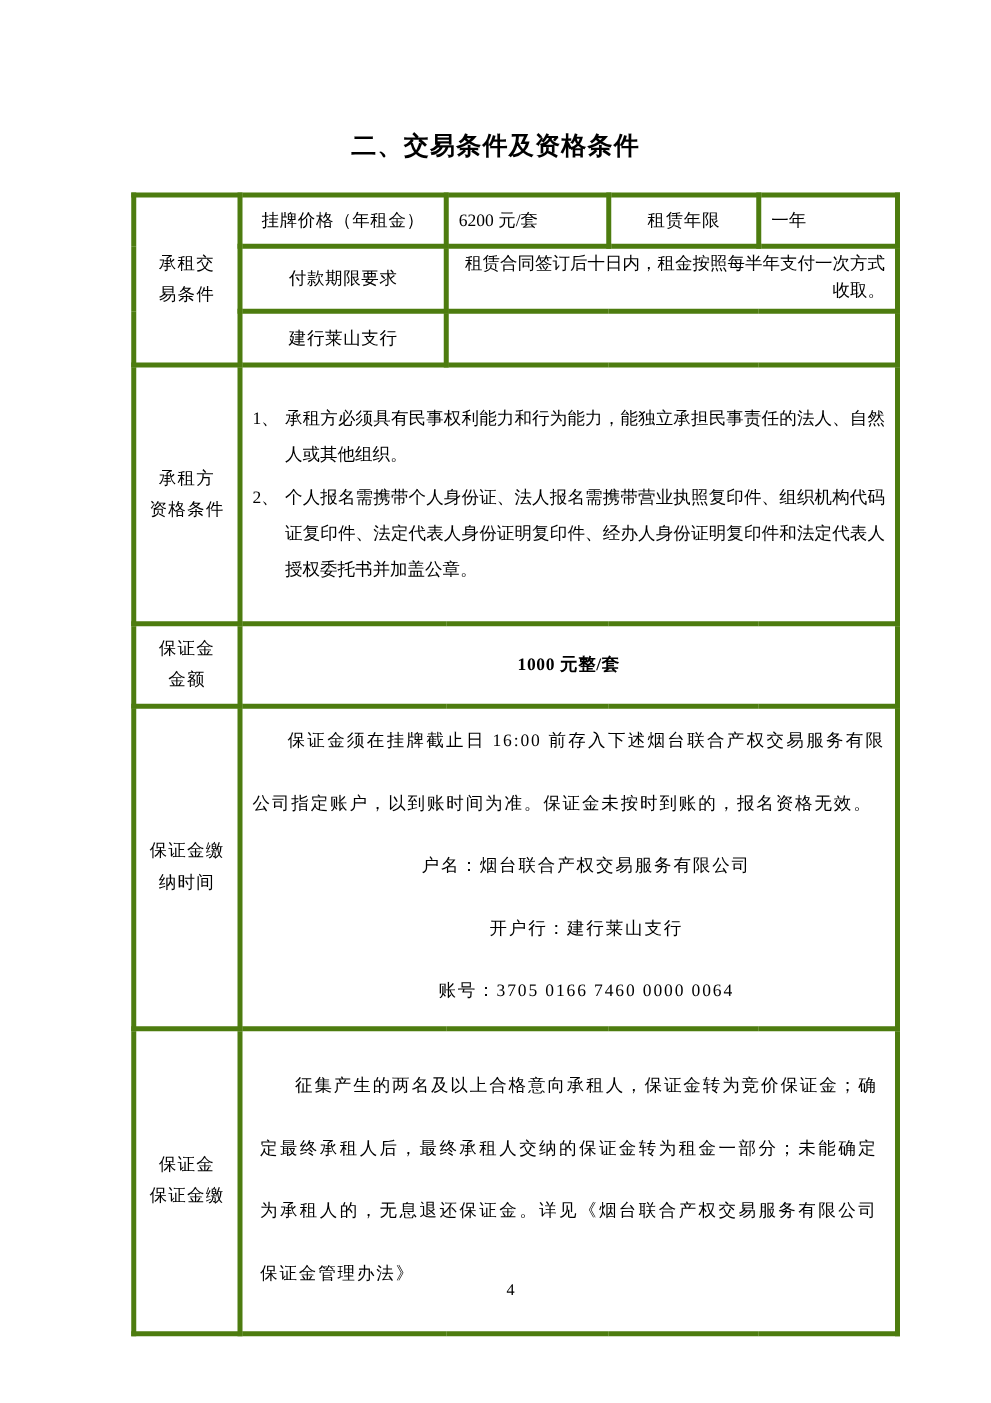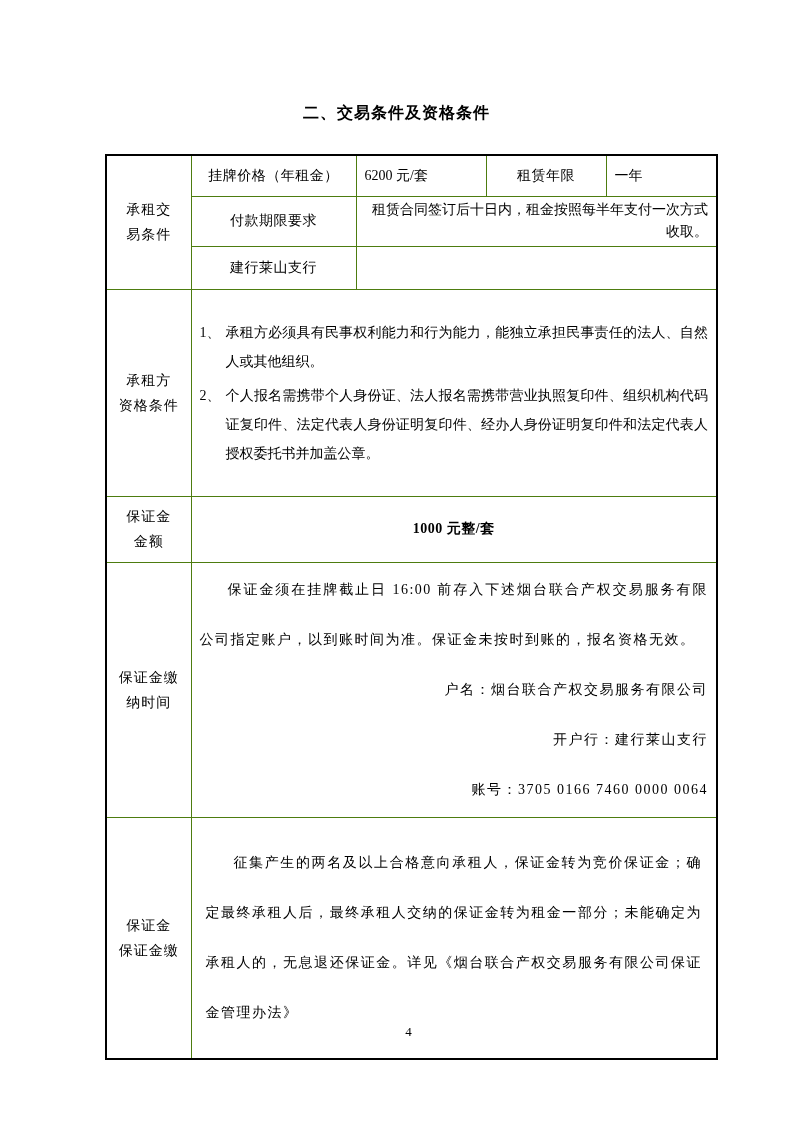--- a/index.html
+++ b/index.html
@@ -5,29 +5,29 @@
   * { margin:0; padding:0; box-sizing:border-box; }
   html,body { background:#ffffff; }
   body {
     width:793px; height:1122px; position:relative;
     font-family:"Liberation Serif","DejaVu Serif",serif;
     color:#000000;
   }
   .page { position:absolute; inset:0; background:#ffffff; overflow:hidden; }
   .doc-title {
     position:absolute; top:103px; left:0; width:100%;
-    text-align:center; font-size:16px; font-weight:bold; letter-spacing:1px;
+    text-align:center; font-size:20px; font-weight:bold; letter-spacing:1px;
   }
   table.main {
     position:absolute; left:105px; top:154px; width:611px;
     border-collapse:collapse; table-layout:fixed;
     border:2px solid #000;
   }
   table.main td {
-    border:1px solid #4d7c0f;
+    border:4px solid #4d7c0f;
     vertical-align:middle;
     font-size:14px;
     padding:2px 8px;
     overflow:hidden;
   }
   td.rowhdr {
     font-weight:normal; text-align:center; padding:0 4px;
     line-height:25px; letter-spacing:1px;
   }
   td.lbl { text-align:center; letter-spacing:0.5px; }
@@ -35,21 +35,21 @@
   td.payment-val { text-align:right; line-height:22px; padding:3px 36px 3px 8px; vertical-align:middle; }
   td.qual-cell { padding:6px 2px 6px 8px; }
   .list-item { display:flex; align-items:flex-start; line-height:29px; margin:5px 0; }
   .li-num { width:26px; flex:none; }
   .li-text { flex:1; text-align:justify; }
   td.center-val { text-align:center; letter-spacing:0.5px;font-weight:bold; }
   td.bigcell { line-height:50px; padding:4px 20px; }
   td.bigcell.disposal { padding:20px 14px; letter-spacing:1.5px; }
   td.bigcell .para { text-indent:2em; text-align:justify; }
   td.bigcell.paytime { letter-spacing:1.5px; }
-  .acct-line { padding-left:2em; text-align:right; }
+  .acct-line { padding-left:2em; text-align:center; }
   .page-num {
     position:absolute; top:1024px; left:12px; width:100%;
     text-align:center; font-size:13px;
   }
 </style>
 </head>
 <body>
 
 <div class="page">
 

